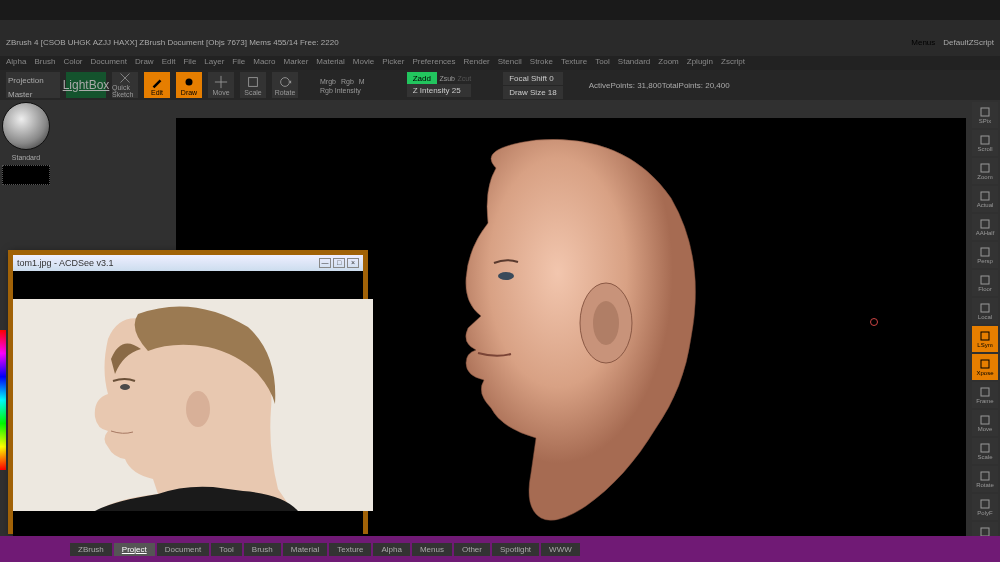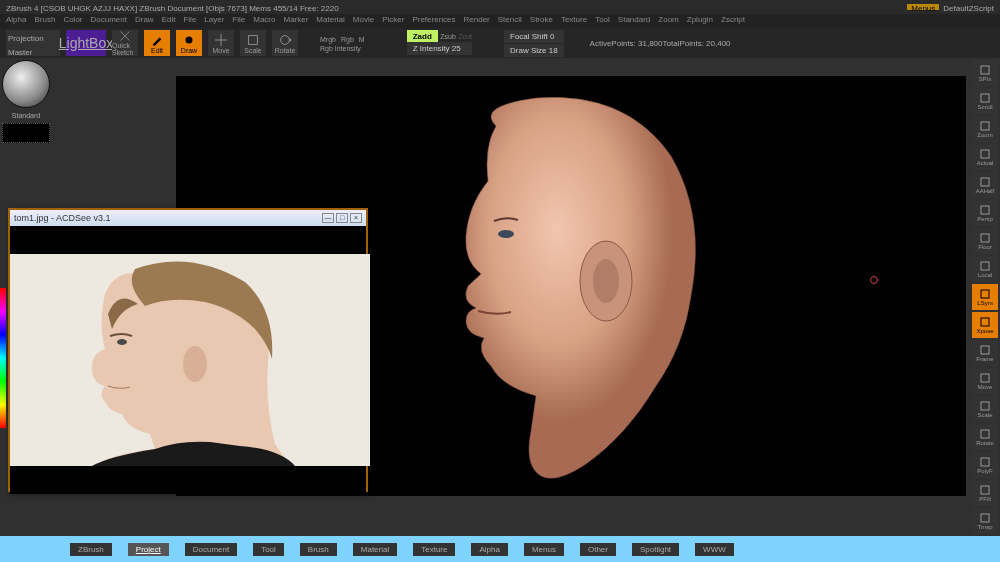--- a/index.html
+++ b/index.html
@@ -1,59 +1,59 @@
 <!DOCTYPE html>
 <html><head>
 <meta charset="utf-8">
 <style>
 * { margin: 0; padding: 0; box-sizing: border-box; font-family: Arial, sans-serif; }
 body { width: 1000px; height: 562px; background: #1a1a1a; overflow: hidden; position: relative; color: #999; font-size: 9px; }
 
-.titlebar { height: 14px; background: #2a2a2a; color: #aaa; padding: 4px 6px; font-size: 8px; display: flex; justify-content: space-between; }
+.titlebar { height: 14px; background: #2a2a2a; color: #aaa; padding: 18px 6px; font-size: 8px; display: flex; justify-content: space-between; margin-top: 20px; }
 .titlebar .right { display: flex; gap: 4px; }
 .titlebar .tag { background: #b88800; color: #000; padding: 0 4px; }
 
 .menubar { height: 14px; background: #222; display: flex; gap: 8px; padding: 1px 6px; font-size: 8px; color: #888; }
 .menubar span { cursor: pointer; }
 
 .topbar { height: 30px; background: #262626; display: flex; align-items: center; padding: 2px 6px; gap: 6px; }
 .proj-master { width: 54px; height: 26px; background: #333; color: #aaa; font-size: 8px; padding: 2px; line-height: 14px; }
-.lightbox { width: 40px; height: 26px; background: #4c1d95; color: #aaa; font-size: 14px; display: flex; align-items: center; justify-content: center; text-decoration: underline; }
+.lightbox { width: 40px; height: 26px; background: #14532d; color: #aaa; font-size: 12px; display: flex; align-items: center; justify-content: center; text-decoration: underline; }
 .tbtn { width: 26px; height: 26px; background: #333; display: flex; flex-direction: column; align-items: center; justify-content: center; font-size: 7px; color: #999; }
 .tbtn.orange { background: #e67e00; color: #000; }
 .tbtn svg { width: 14px; height: 14px; }
 .tlabel { font-size: 7px; color: #999; }
 .tslider { display: flex; flex-direction: column; gap: 1px; }
 .tpill { background: #333; padding: 2px 6px; font-size: 8px; color: #ccc; }
-.tpill.orange { background: #bef264; color: #000; font-weight: bold; }
+.tpill.orange { background: #22c55e; color: #000; }
 .stats { display: flex; flex-direction: row; font-size: 8px; color: #aaa; margin-left: 20px; }
 
 .workspace { position: relative; height: 478px; background: #303030; }
 .left-tools { position: absolute; left: 2px; top: 2px; width: 48px; display: flex; flex-direction: column; gap: 4px; }
 .brush-preview { width: 48px; height: 48px; background: radial-gradient(circle at 40% 35%, #eee, #888 60%, #222); border-radius: 50%; border: 1px solid #111; }
 .brush-label { font-size: 7px; color: #aaa; text-align: center; }
 .color-sw { width: 48px; height: 20px; background: #000; border: 1px dotted #555; }
 .spectrum { position: absolute; left: 0; top: 230px; width: 6px; height: 140px; background: linear-gradient(to bottom, #f00, #f0f, #00f, #0ff, #0f0, #ff0, #f00); }
 
 .canvas { position: absolute; left: 176px; top: 18px; width: 790px; height: 420px; background: #000; }
 .head3d { position: absolute; left: 230px; top: 10px; width: 310px; height: 400px; }
 
 .right-tools { position: absolute; right: 2px; top: 2px; width: 26px; display: flex; flex-direction: column; gap: 2px; }
 .rbtn { width: 26px; height: 26px; background: #333; display: flex; flex-direction: column; align-items: center; justify-content: center; font-size: 6px; color: #999; }
 .rbtn.orange { background: #e67e00; color: #000; }
 .rbtn svg { width: 12px; height: 12px; }
 
-.ref-window { position: absolute; left: 8px; top: 150px; width: 360px; height: 284px; background: #fff; border: 2px solid #a16207; box-shadow: 2px 2px 8px rgba(0,0,0,0.5); }
+.ref-window { position: absolute; left: 8px; top: 150px; width: 360px; height: 284px; background: #fff; border: 5px solid #a16207; box-shadow: 2px 2px 8px rgba(0,0,0,0.5); }
 .ref-title { height: 16px; background: linear-gradient(#eef, #cde); display: flex; align-items: center; justify-content: space-between; padding: 0 4px; font-size: 9px; color: #333; }
 .ref-title .wc { display: flex; gap: 2px; }
 .ref-title .wc div { width: 12px; height: 10px; border: 1px solid #888; font-size: 7px; text-align: center; line-height: 8px; }
 .ref-body { height: 268px; background: #000; position: relative; }
 .ref-photo { position: absolute; left: 0; top: 28px; width: 360px; height: 212px; background: #e8e4de; }
 
-.bottombar { position: absolute; bottom: 0; left: 0; right: 0; height: 26px; background: #7dd3fc; display: flex; align-items: center; padding: 0 70px; gap: 16px; }
+.bottombar { position: absolute; bottom: 0; left: 0; right: 0; height: 26px; background: #701a75; display: flex; align-items: center; padding: 0 70px; gap: 2px; }
 .btab { padding: 2px 8px; background: #333; color: #aaa; font-size: 8px; }
 .btab.active { background: #555; color: #fff; text-decoration: underline; }
 .bottombar .right { position: absolute; right: 80px; display: flex; gap: 6px; }
 .bbtn { padding: 2px 8px; background: #333; color: #aaa; font-size: 8px; }
 .symmetry-dot { position: absolute; left: 694px; top: 200px; width: 8px; height: 8px; border: 1px solid #c44; border-radius: 50%; }
 </style>
 </head>
 <body>
 
 <div class="titlebar">

